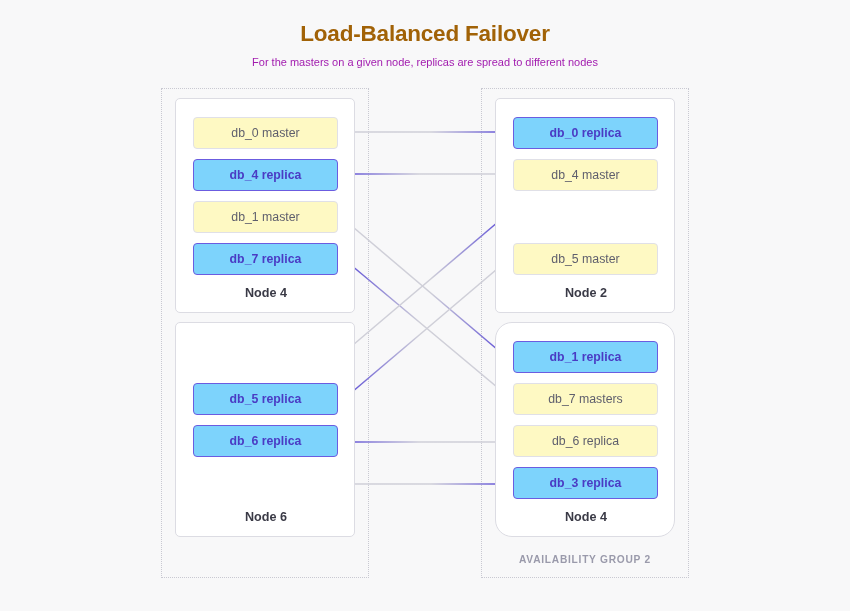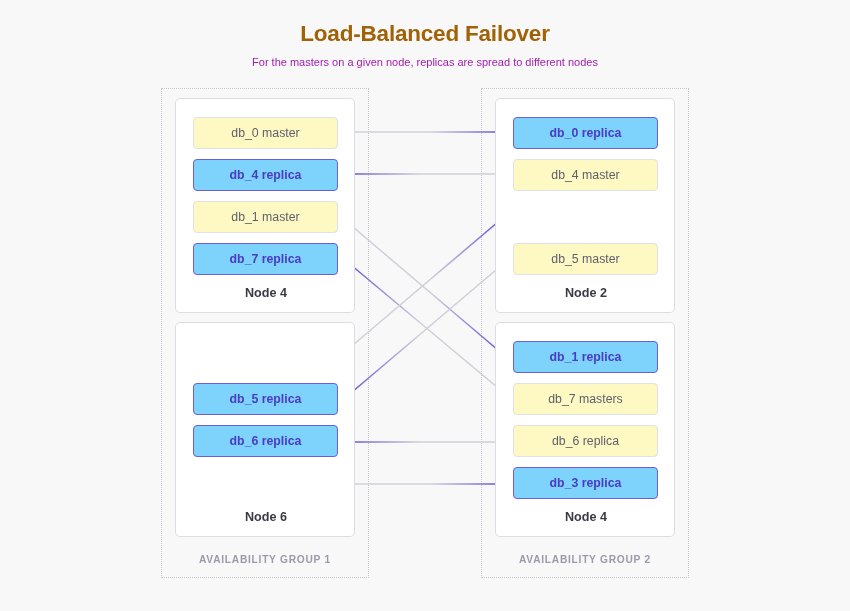--- a/index.html
+++ b/index.html
@@ -74,21 +74,21 @@
     width: 180px;
     height: 215px;
     background: #ffffff;
     border: 1px solid #dcdce3;
     border-radius: 5px;
     box-sizing: border-box;
   }
   #node1 { left: 175px; top: 98px; }
   #node2 { left: 495px; top: 98px; }
   #node3 { left: 175px; top: 322px; }
-  #node4 { left: 495px; top: 322px; }
+  #node4 { left: 495px; top: 322px; border-radius: 17px; }
 
   .node-label {
     position: absolute;
     left: 0;
     width: 180px;
     bottom: 12px;
     text-align: center;
     font-size: 12.6px;
     font-weight: bold;
     color: #3a3a46;
@@ -273,16 +273,15 @@
       </div>
     <div class="db master slot2">
         <span>db_6 replica</span>
       </div>
     <div class="db replica slot3">
         <span>db_3 replica</span>
       </div>
     <div class="node-label">Node 4</div>
   </div>
 
-  <div class="ag-label" id="ag1-label">AVAILABILITY GROUP 1</div>
   <div class="ag-label" id="ag2-label">AVAILABILITY GROUP 2</div>
 
 </div>
 
 </body></html>

